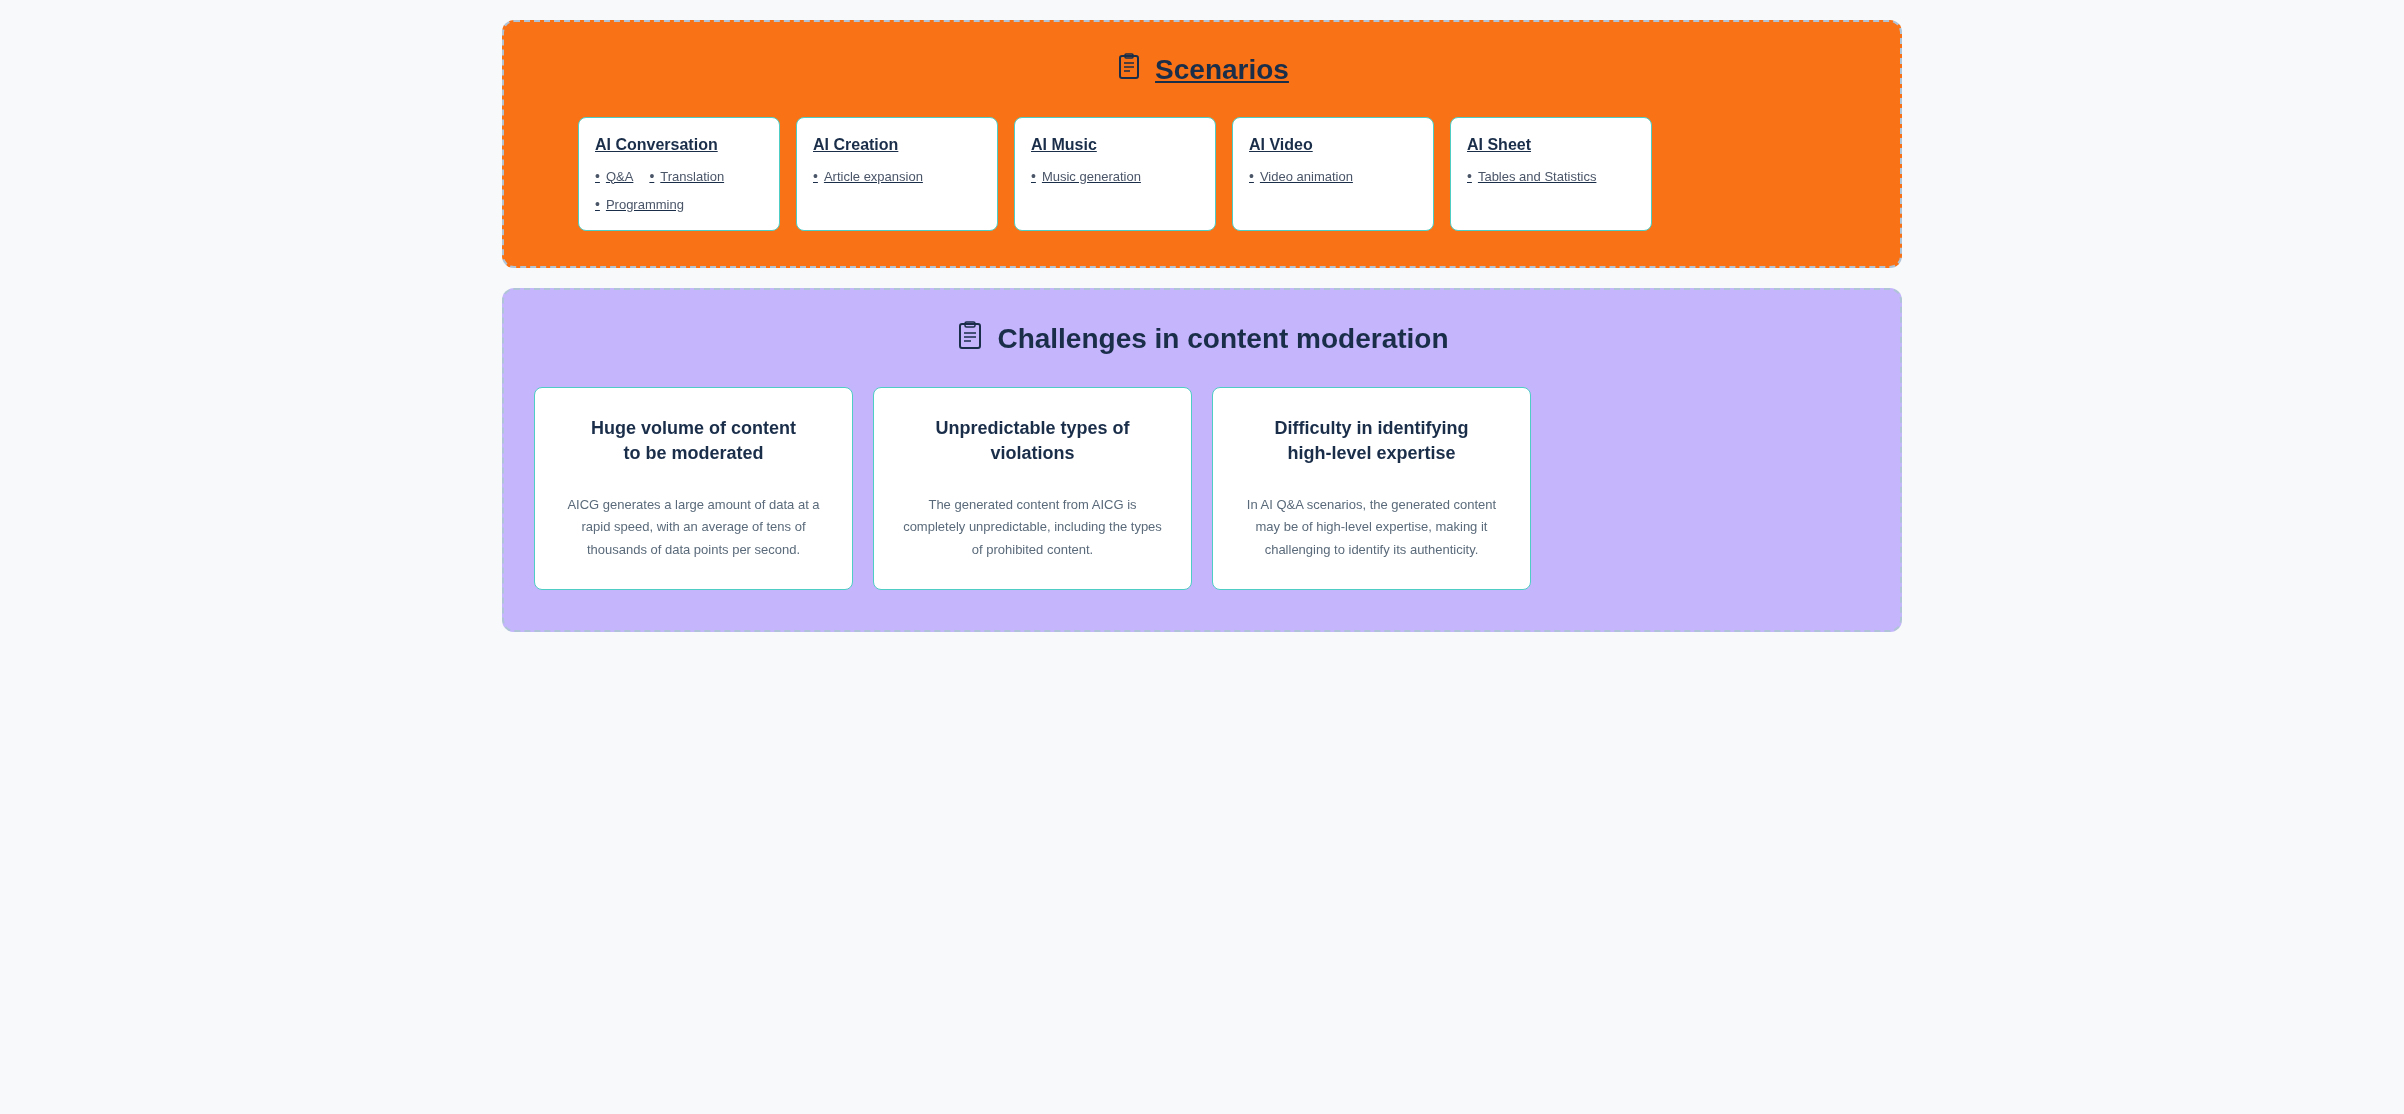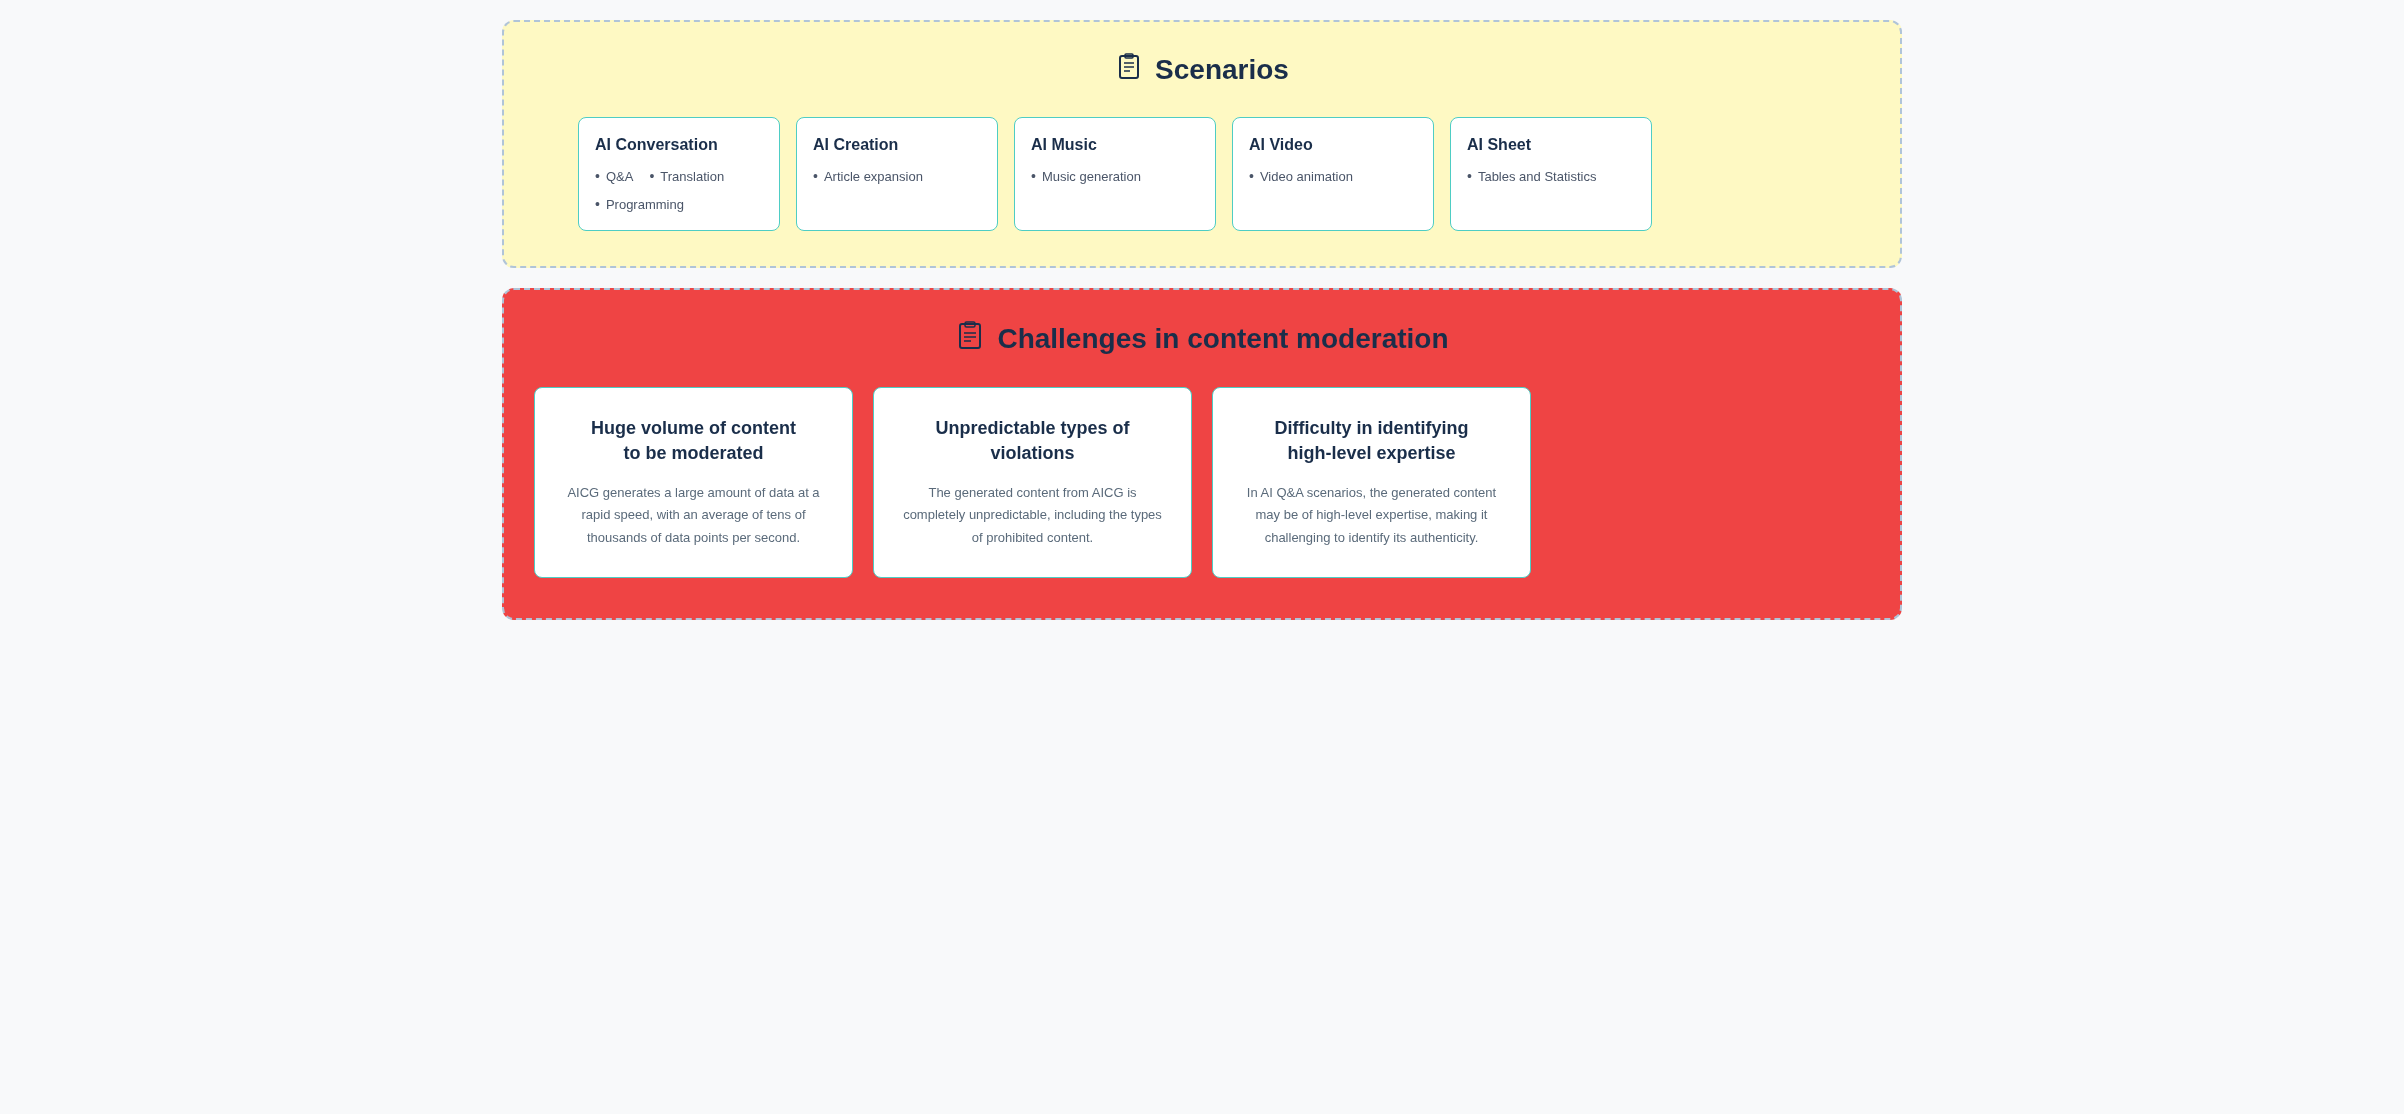--- a/index.html
+++ b/index.html
@@ -18,21 +18,22 @@
       max-width: 1400px;
       margin: 0 auto;
     }
 
     
     .scenarios-section {
       border: 2px dashed #b0c4d8;
       border-radius: 12px;
       padding: 30px 30px 35px;
       margin-bottom: 20px;
-      background: #fef9c3;
+      background: #f97316;
+      text-decoration: underline;
     }
     .section-header {
       display: flex;
       align-items: center;
       justify-content: center;
       gap: 12px;
       margin-bottom: 30px;
     }
     .section-title {
       font-size: 28px;
@@ -82,36 +83,36 @@
       content: '•';
       color: #4a5568;
       font-size: 14px;
     }
 
     
     .challenges-section {
       border: 2px dashed #b0c4d8;
       border-radius: 12px;
       padding: 30px 30px 40px;
-      background: #ef4444;
+      background: #c4b5fd;
     }
     .challenges-grid {
       display: grid;
       grid-template-columns: repeat(4, 1fr);
       gap: 20px;
       margin-top: 10px;
     }
     .challenge-card {
       border: 1.5px solid #4ecdc4;
       border-radius: 8px;
       padding: 28px 24px;
       background: #fff;
       display: flex;
       flex-direction: column;
-      gap: 16px;
+      gap: 28px;
     }
     .challenge-card-title {
       font-size: 18px;
       font-weight: 600;
       color: #1a2e4a;
       text-align: center;
       line-height: 1.4;
     }
     .challenge-card-desc {
       font-size: 13px;

